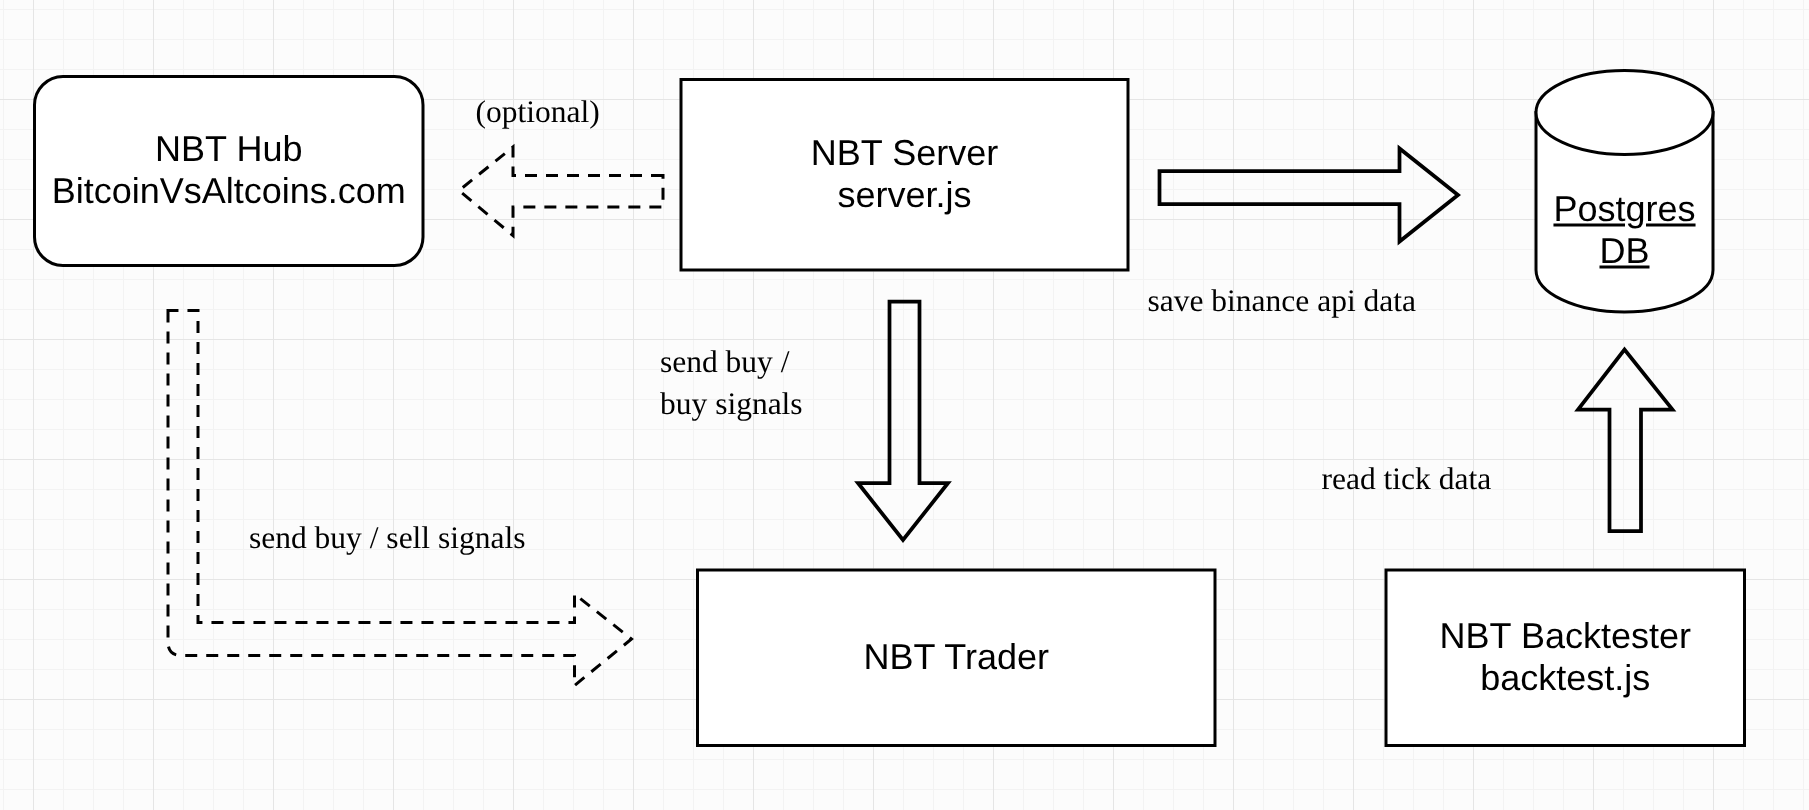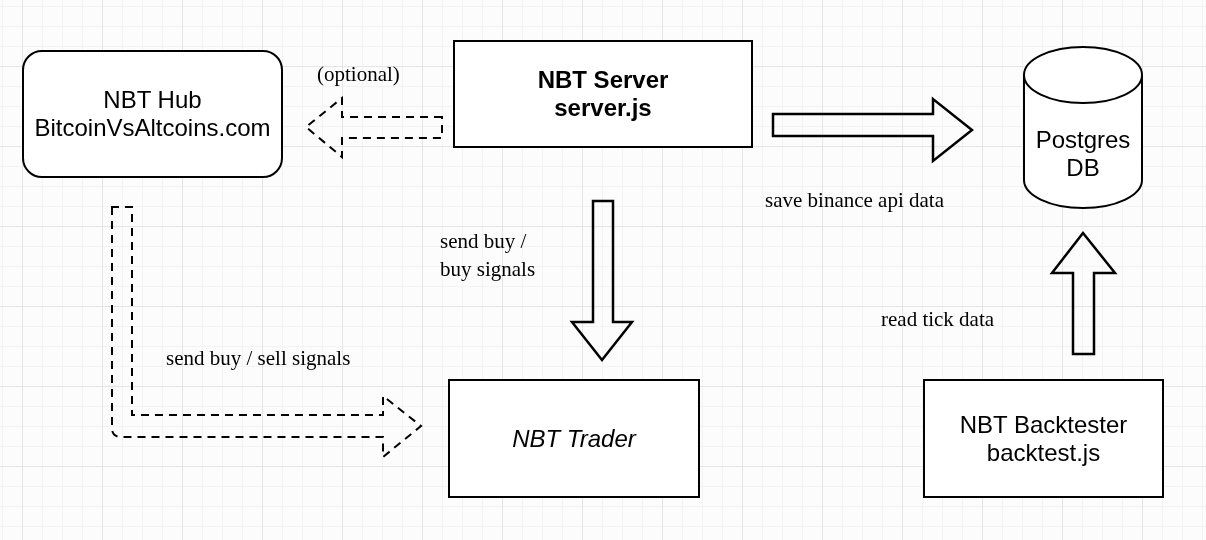--- a/index.html
+++ b/index.html
@@ -37,20 +37,21 @@
     justify-content: center;
   }
   .node-label, .cyl-label {
     font-size: 24px;
     line-height: 28px;
     text-align: center;
     white-space: nowrap;
   }
   .cyl-label {
     position: absolute;
+    text-decoration: underline;
   }
   .edge-label {
     position: absolute;
     font-size: 21px;
     line-height: 28px;
     white-space: nowrap;
     font-family: Liberation Serif, serif;
   }
 </style>
 </head>
@@ -76,33 +77,33 @@
     </g>
   </svg>
 
   <div class="node" style="left:22px; top:50px; width:261px; height:128px; border-radius:20px;">
     <div class="node-label">
       <div>NBT Hub</div>
       <div>BitcoinVsAltcoins.com</div>
     </div>
   </div>
 
-  <div class="node" style="left:453px; top:40px; width:300px; height:108px;font-weight:bold;">
+  <div class="node" style="left:453px; top:52px; width:300px; height:129px;">
     <div class="node-label">
       <div>NBT Server</div>
       <div>server.js</div>
     </div>
   </div>
 
   <div class="cyl-label" style="left:1023px; top:126px; width:120px;">
     <div>Postgres</div>
     <div>DB</div>
   </div>
 
-  <div class="node" style="left:448px; top:379px; width:252px; height:119px;font-style:italic;">
+  <div class="node" style="left:464px; top:379px; width:347px; height:119px;">
     <div class="node-label">
       <div>NBT Trader</div>
     </div>
   </div>
 
   <div class="node" style="left:923px; top:379px; width:241px; height:119px;">
     <div class="node-label">
       <div>NBT Backtester</div>
       <div>backtest.js</div>
     </div>

